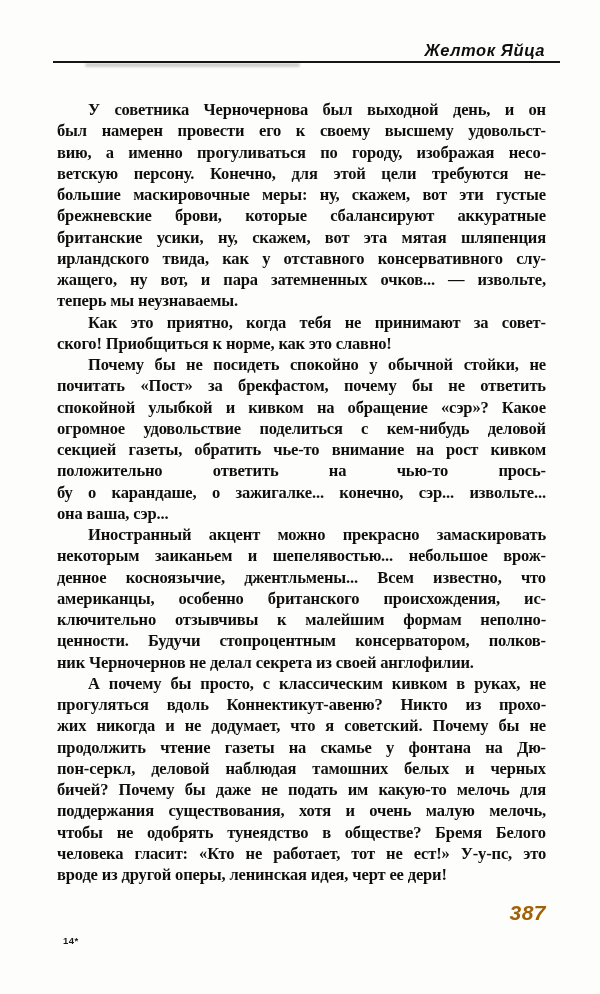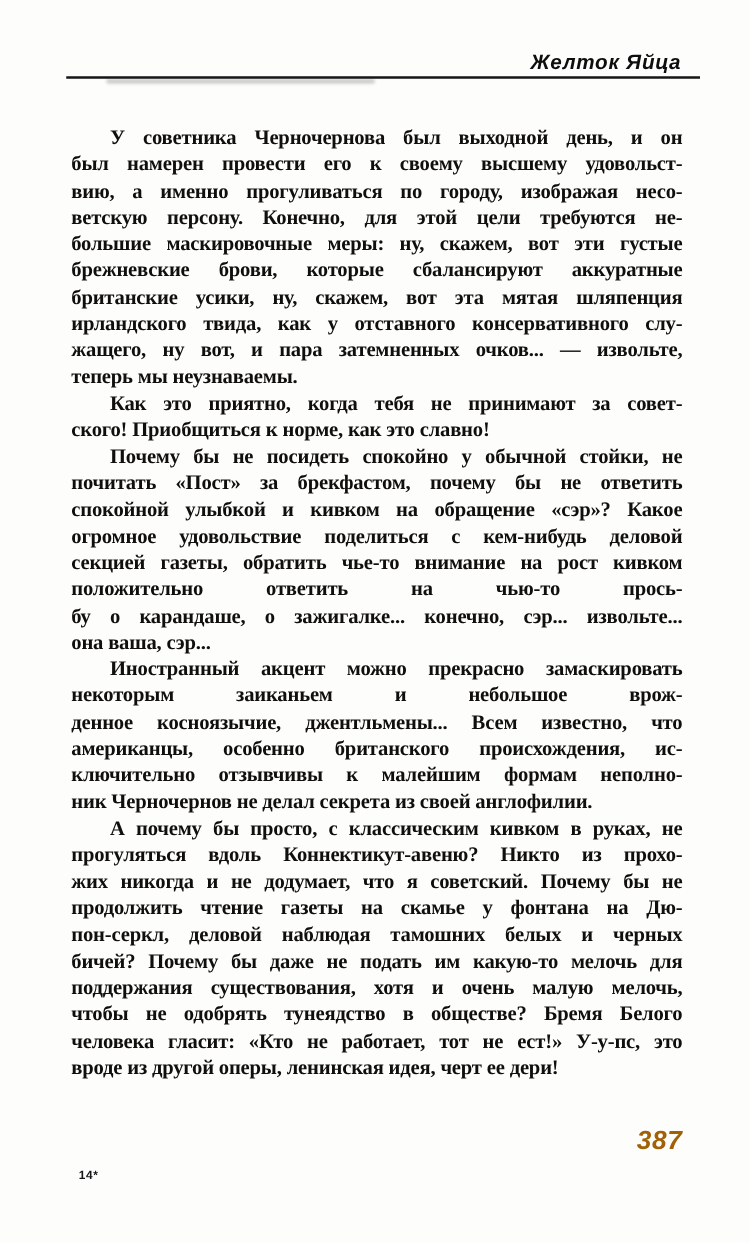--- a/index.html
+++ b/index.html
@@ -272,20 +272,21 @@
           <span>Иностранный</span>
           <span>акцент</span>
           <span>можно</span>
           <span>прекрасно</span>
           <span>замаскировать</span>
         </div>
         <div class="line">
           <span>некоторым</span>
           <span>заиканьем</span>
           <span>и</span>
+          <span>шепелявостью...</span>
           <span>небольшое</span>
           <span>врож-</span>
         </div>
         <div class="line">
           <span>денное</span>
           <span>косноязычие,</span>
           <span>джентльмены...</span>
           <span>Всем</span>
           <span>известно,</span>
           <span>что</span>
@@ -297,20 +298,27 @@
           <span>происхождения,</span>
           <span>ис-</span>
         </div>
         <div class="line">
           <span>ключительно</span>
           <span>отзывчивы</span>
           <span>к</span>
           <span>малейшим</span>
           <span>формам</span>
           <span>неполно-</span>
+        </div>
+        <div class="line">
+          <span>ценности.</span>
+          <span>Будучи</span>
+          <span>стопроцентным</span>
+          <span>консерватором,</span>
+          <span>полков-</span>
         </div>
         <div class="line last">ник Черночернов не делал секрета из своей англофилии.</div>
       </div>
       <div class="para">
         <div class="line first">
           <span>А</span>
           <span>почему</span>
           <span>бы</span>
           <span>просто,</span>
           <span>с</span>

